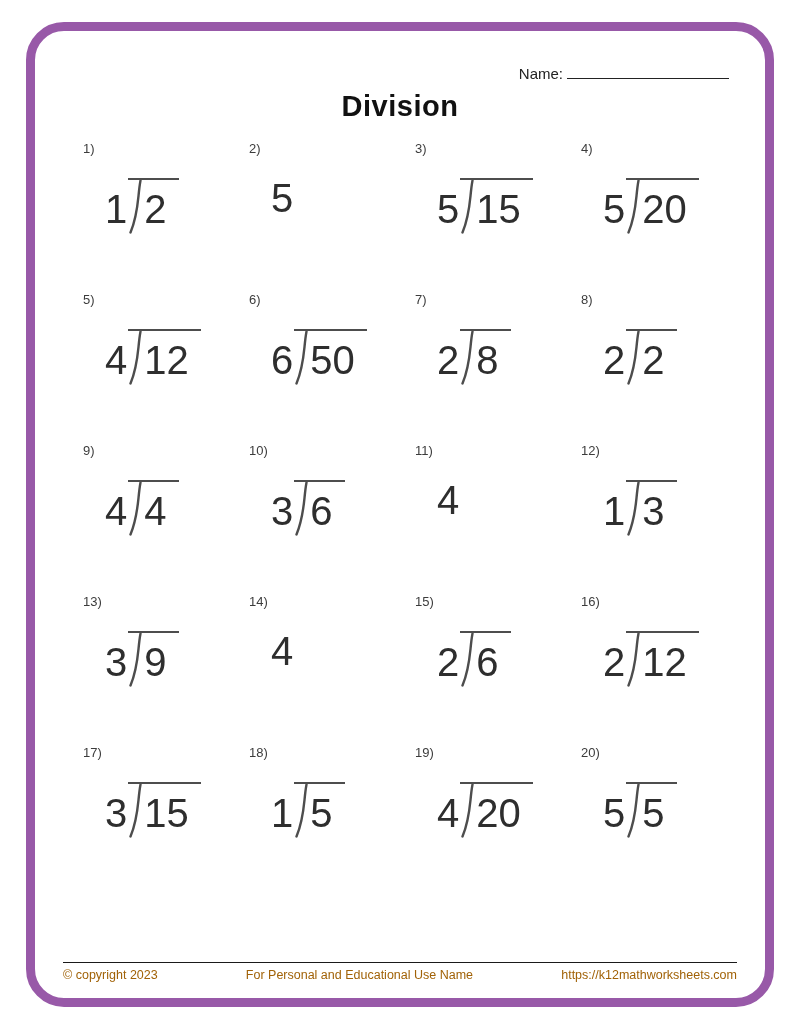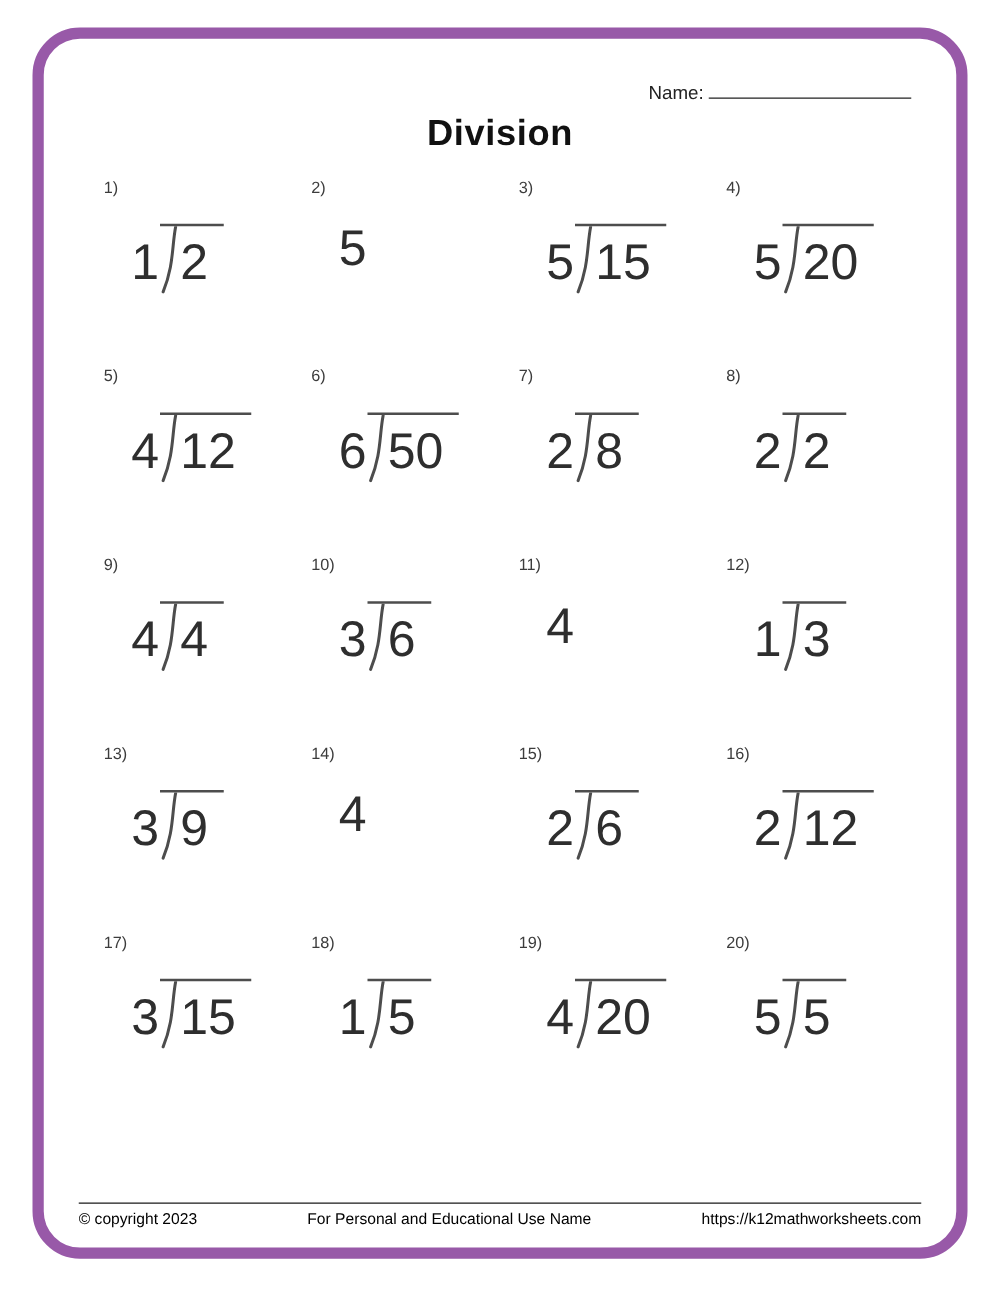--- a/index.html
+++ b/index.html
@@ -108,21 +108,21 @@
   .footer-rule {
     border: none;
     border-top: 1.6px solid #1a1a1a;
     margin: 0 0 5px 0;
   }
   .footer-row {
     display: flex;
     align-items: baseline;
     justify-content: space-between;
     font-size: 12.5px;
-    color: #000000;
+    color: #a16207;
   }
   .footer-center { text-align: center; }
   .footer-right { text-align: right; }
 </style>
 </head>
 <body>
 
 <div class="sheet">
   <div class="border-frame"></div>
 

